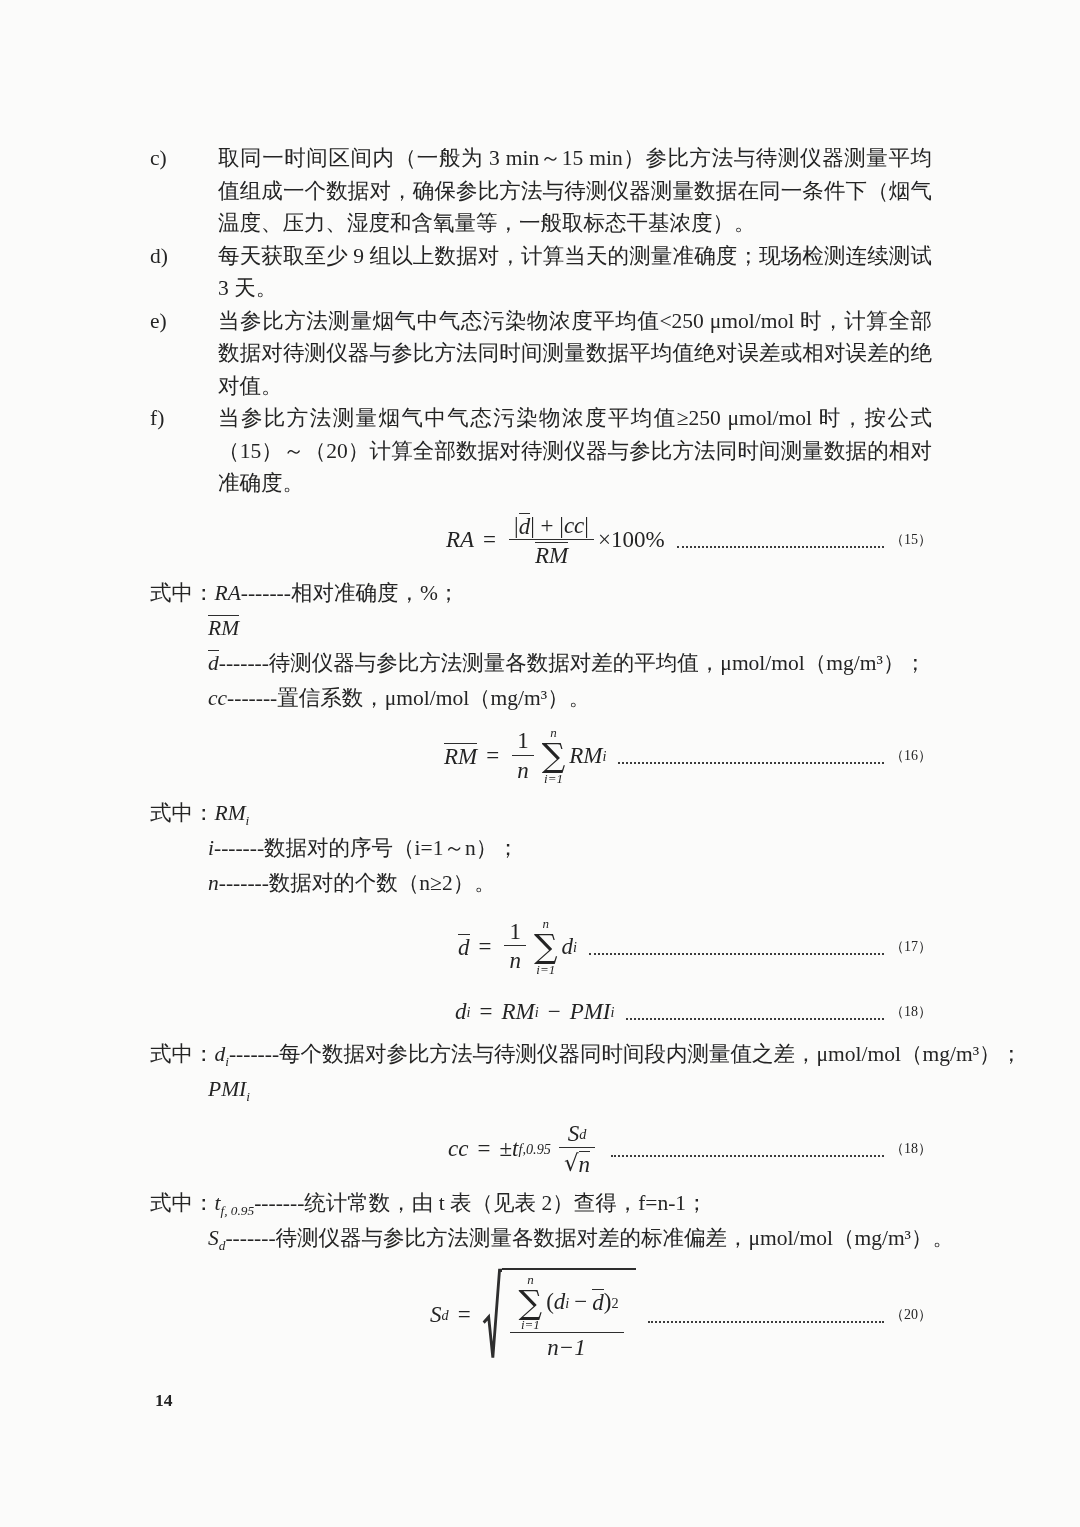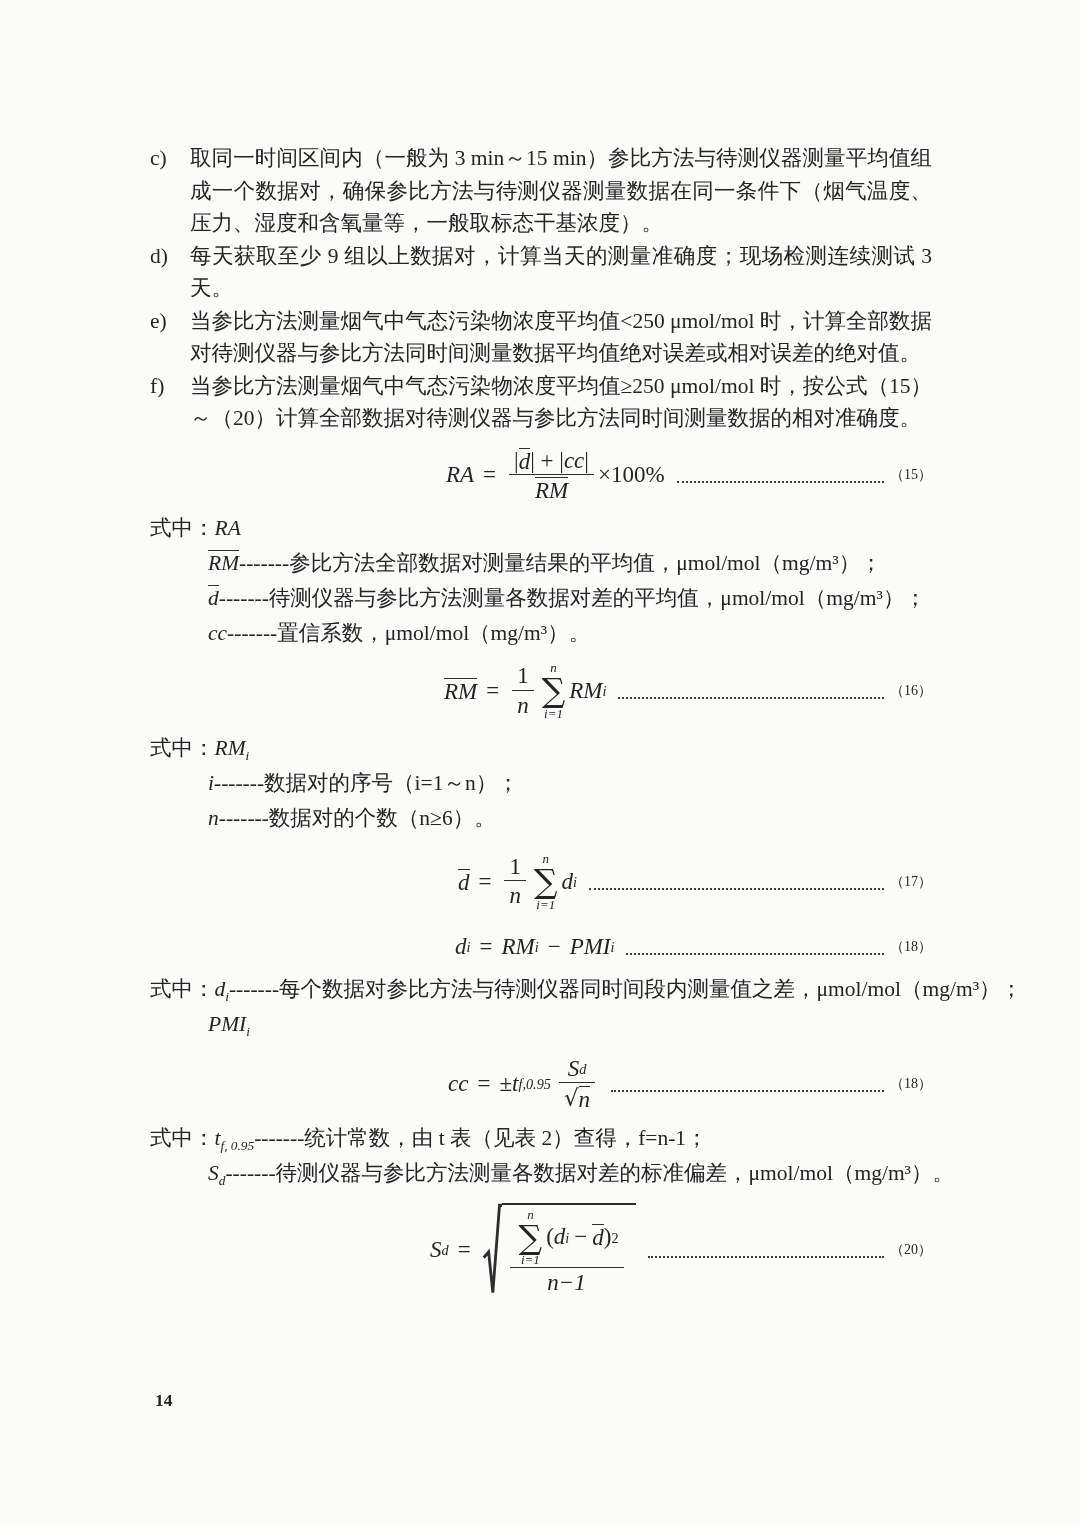--- a/index.html
+++ b/index.html
@@ -6,21 +6,21 @@
   .page {
     width:1080px; height:1527px; background:#fbfbfa; position:relative;
     overflow:hidden; color:#242424;
     font-family:"Liberation Serif","DejaVu Serif",serif;
   }
   .content { position:absolute; left:150px; top:142px; width:782px; }
 
   
   .clause { display:flex; font-size:21.5px; line-height:32.5px; }
   .clabel { flex:0 0 40px; }
-  .ctext  { flex:1; text-align:justify; }
+  .ctext  { flex:1; text-align:justify;margin-left:28px; }
 
   
   .eq { display:flex; align-items:center; font-size:23px; }
   .eq i, .where i { font-style:italic; }
   .math { display:inline-flex; align-items:center; white-space:nowrap; }
   .rel  { margin:0 9px; }
   .leader { flex:1; border-bottom:2.4px dotted #3c3c3c; margin:0 6px 0 12px;
             transform:translateY(7px); min-width:60px; }
   .eqno { white-space:nowrap; font-size:14px; }
 
@@ -106,24 +106,24 @@
         <span>×100%</span>
       </span>
       <span class="leader"></span>
       <span class="eqno">（15）</span>
     </div>
 
     <div class="where w15">
       <div class="wrow">
         <span class="wlabel">式中：</span>
         <span class="wsym"><i>RA</i></span>
+        <span class="wtext">-------相对准确度，%；</span>
       </div>
       <div class="wrow indent">
         <span class="wsym"><i class="ol">RM</i></span>
-        <span class="wtext"> -------参比方法全部数据对测量结果的平均值，μmol/mol（mg/m³）；</span>
       </div>
       <div class="wrow indent">
         <span class="wsym"><i class="ol">d</i></span>
         <span class="wtext"> -------待测仪器与参比方法测量各数据对差的平均值，μmol/mol（mg/m³）；</span>
       </div>
       <div class="wrow indent">
         <span class="wsym"><i>cc</i></span>
         <span class="wtext">-------置信系数，μmol/mol（mg/m³）。</span>
       </div>
     </div>
@@ -154,21 +154,21 @@
       <div class="wrow">
         <span class="wlabel">式中：</span>
         <span class="wsym"><i>RM</i><sub class="s">i</sub></span>
       </div>
       <div class="wrow indent">
         <span class="wsym"><i>i</i></span>
         <span class="wtext"> -------数据对的序号（i=1～n）；</span>
       </div>
       <div class="wrow indent">
         <span class="wsym"><i>n</i></span>
-        <span class="wtext"> -------数据对的个数（n≥6）。</span>
+        <span class="wtext"> -------数据对的个数（n≥2）。</span>
       </div>
     </div>
 
     <div class="eq eq17" style="padding-left:308px;">
       <span class="math">
         <i class="ol">d</i>
         <span class="rel">=</span>
         <span class="frac">
           <span class="fn">1</span>
           <span class="fd">

